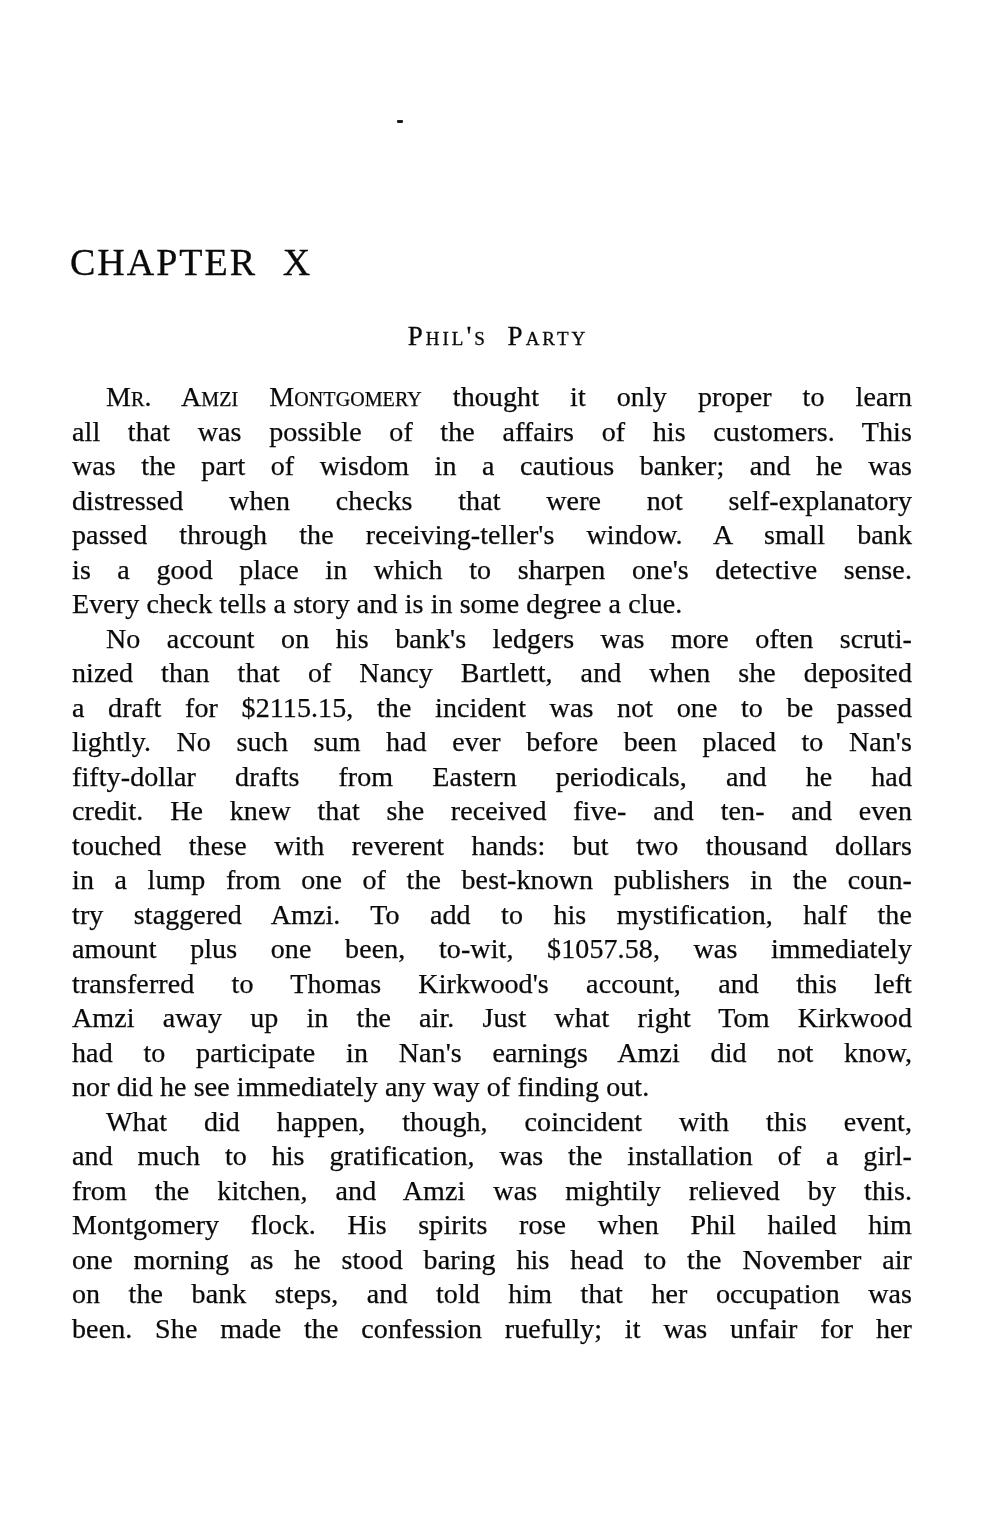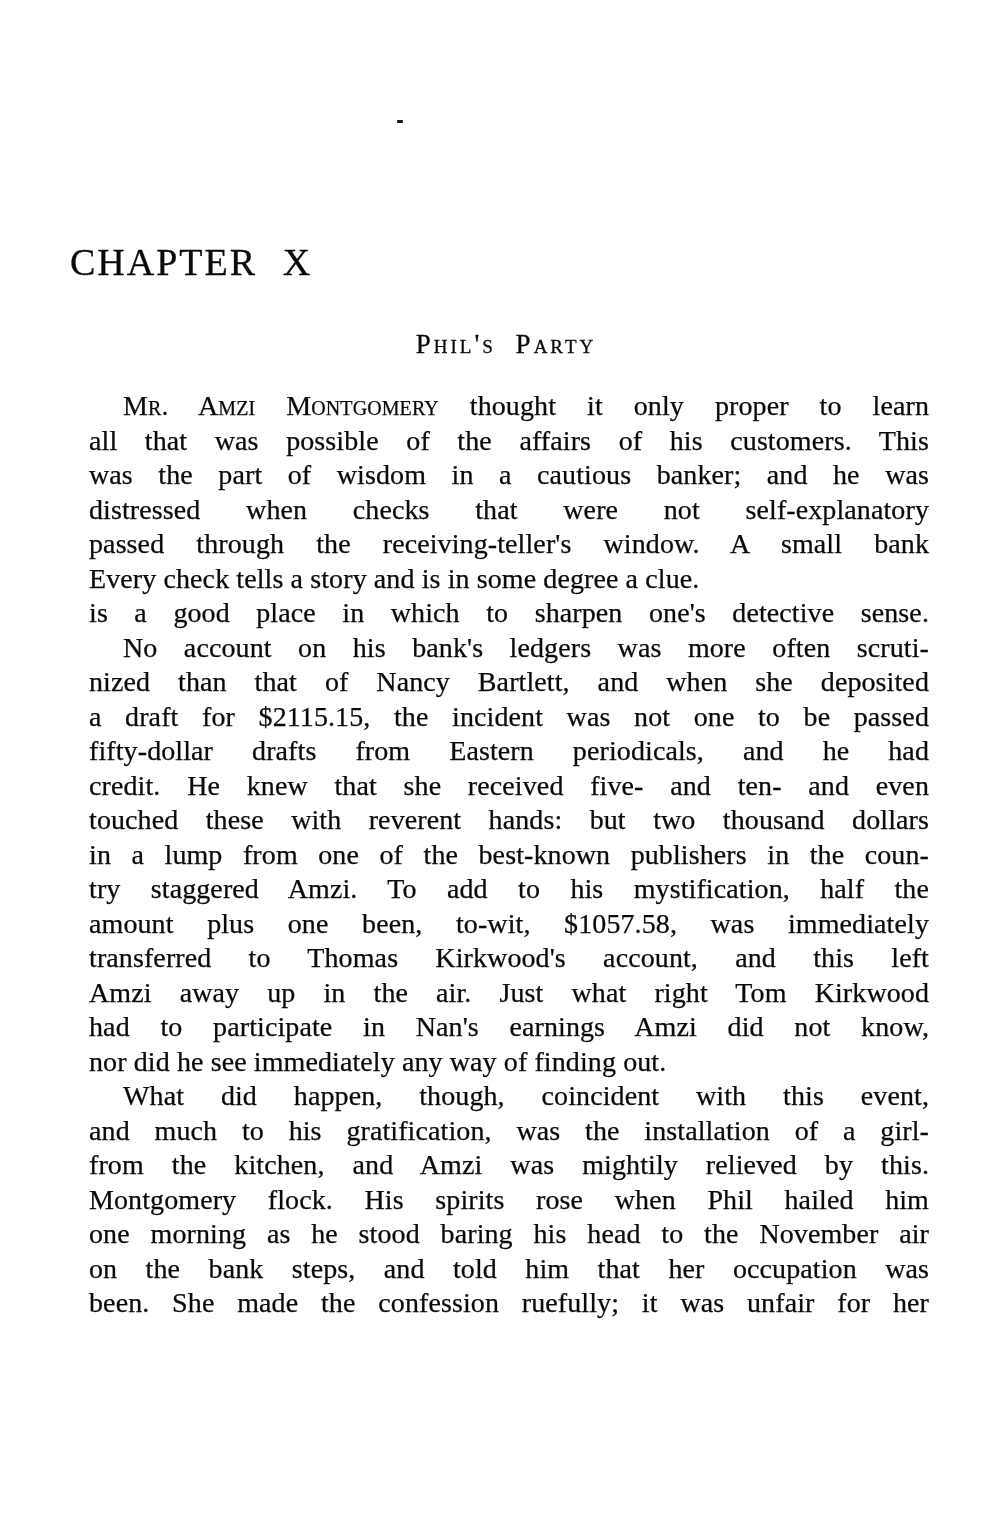--- a/index.html
+++ b/index.html
@@ -39,39 +39,38 @@
     line-height: 40px;
     letter-spacing: 2px;
     word-spacing: 14px;
     -webkit-text-stroke: 0.3px currentColor;
   }
   .section-heading {
     position: absolute;
     top: 313px;
     left: 70px;
     width: 840px;
-    margin: 16px;
+    margin: 8px;
     text-align: center;
     font-size: 27px;
     font-weight: normal;
     line-height: 30px;
     font-variant: small-caps;
     letter-spacing: 3px;
     word-spacing: 10px;
     -webkit-text-stroke: 0.3px currentColor;
   }
   .body-text {
     position: absolute;
     top: 380px;
-    left: 89px;
+    left: 72px;
     width: 840px;
     font-size: 28px;
     line-height: 34.5px;
     letter-spacing: 0.1px;
-    margin-top: 9px;
     -webkit-text-stroke: 0.25px currentColor;
   }
   .paragraph { margin: 0; }
   .line {
     text-align: justify;
     text-align-last: justify;
     text-justify: inter-word;
     white-space: normal;
   }
   .line.first { text-indent: 34px; }
@@ -85,27 +84,28 @@
   <div class="speck"></div>
   <h1 class="chapter-heading">CHAPTER X</h1>
   <h2 class="section-heading">Phil's Party</h2>
   <div class="body-text" id="body-text">
       <div class="paragraph">
         <div class="line first"><span class="smallcaps">Mr. Amzi Montgomery</span> thought it only proper to learn</div>
         <div class="line">all that was possible of the affairs of his customers. This</div>
         <div class="line">was the part of wisdom in a cautious banker; and he was</div>
         <div class="line">distressed when checks that were not self-explanatory</div>
         <div class="line">passed through the receiving-teller's window. A small bank</div>
+        <div class="line">is a good place in which to sharpen one's detective sense.</div>
         <div class="line lastline">Every check tells a story and is in some degree a clue.</div>
-        <div class="line">is a good place in which to sharpen one's detective sense.</div>
       </div>
       <div class="paragraph">
         <div class="line first">No account on his bank's ledgers was more often scruti-</div>
         <div class="line">nized than that of Nancy Bartlett, and when she deposited</div>
         <div class="line">a draft for $2115.15, the incident was not one to be passed</div>
+        <div class="line">lightly. No such sum had ever before been placed to Nan's</div>
         <div class="line">fifty-dollar drafts from Eastern periodicals, and he had</div>
         <div class="line">credit. He knew that she received five- and ten- and even</div>
         <div class="line">touched these with reverent hands: but two thousand dollars</div>
         <div class="line">in a lump from one of the best-known publishers in the coun-</div>
         <div class="line">try staggered Amzi. To add to his mystification, half the</div>
         <div class="line">amount plus one been, to-wit, $1057.58, was immediately</div>
         <div class="line">transferred to Thomas Kirkwood's account, and this left</div>
         <div class="line">Amzi away up in the air. Just what right Tom Kirkwood</div>
         <div class="line">had to participate in Nan's earnings Amzi did not know,</div>
         <div class="line lastline">nor did he see immediately any way of finding out.</div>

